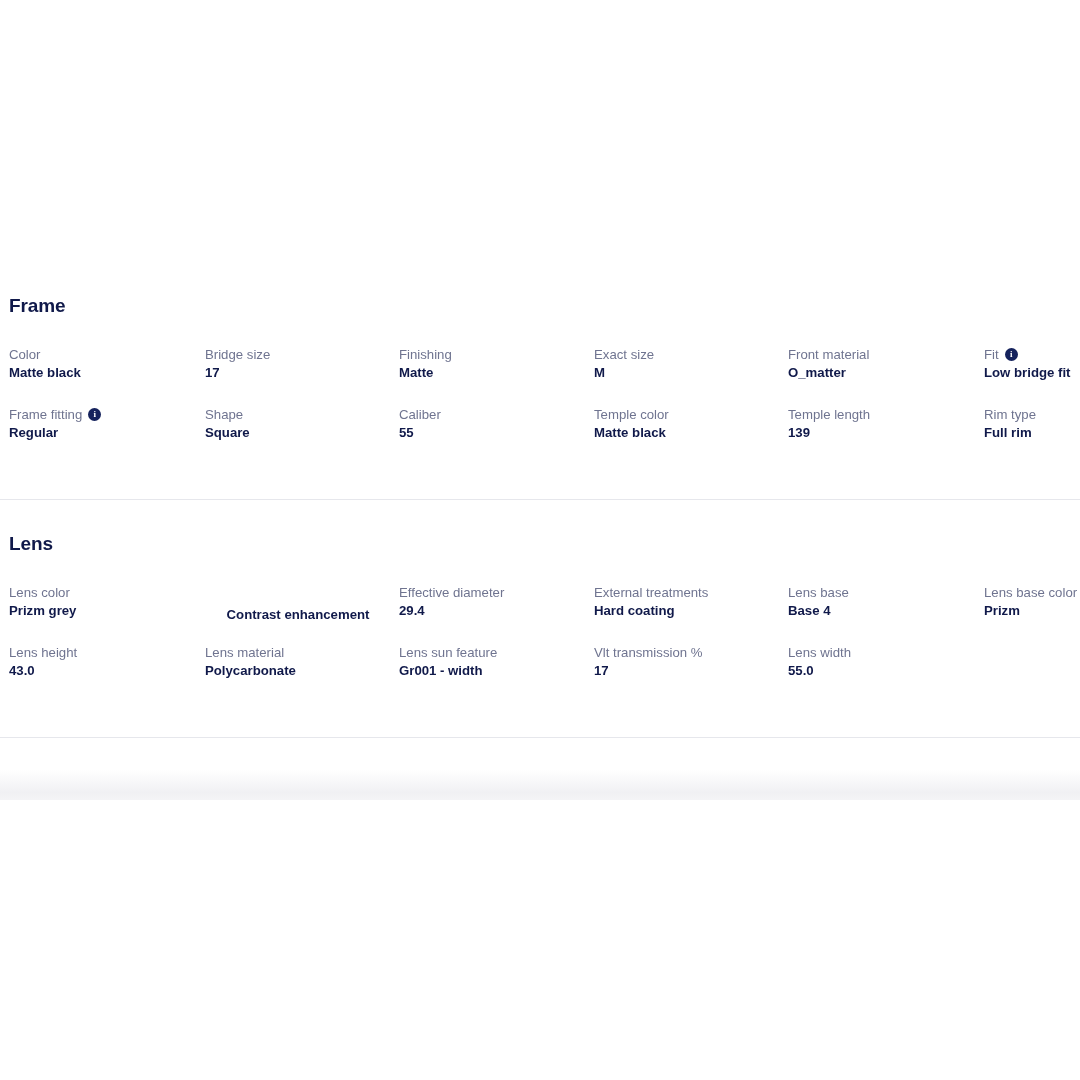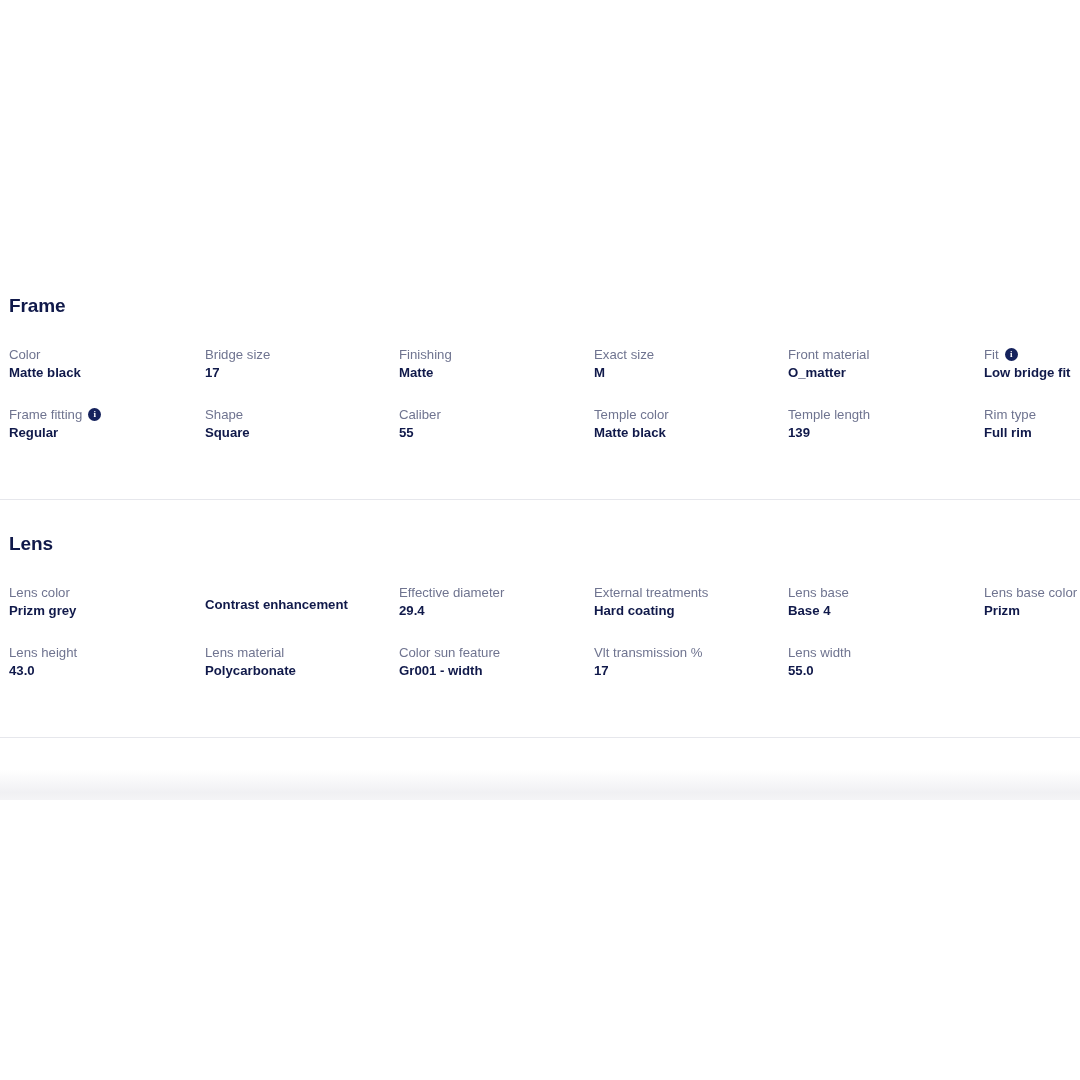--- a/index.html
+++ b/index.html
@@ -78,21 +78,22 @@
   .spec-value {
     font-size: 13.2px;
     font-weight: bold;
     color: #10194a;
     line-height: 1.35;
     white-space: nowrap;
   }
 
   
   .spec-cell.no-label .spec-value {
-    margin-top: 12px;
+    margin-top: 22px;
+    text-align: center;
   }
 
   
   .info-icon {
     display: inline-flex;
     align-items: center;
     justify-content: center;
     width: 13px;
     height: 13px;
     border-radius: 50%;
@@ -232,21 +233,21 @@
           </div>
           <div class="spec-cell">
             <div class="spec-label">Lens height</div>
             <div class="spec-value">43.0</div>
           </div>
           <div class="spec-cell">
             <div class="spec-label">Lens material</div>
             <div class="spec-value">Polycarbonate</div>
           </div>
           <div class="spec-cell">
-            <div class="spec-label">Color sun feature</div>
+            <div class="spec-label">Lens sun feature</div>
             <div class="spec-value">Gr001 - width</div>
           </div>
           <div class="spec-cell">
             <div class="spec-label">Vlt transmission %</div>
             <div class="spec-value">17</div>
           </div>
           <div class="spec-cell">
             <div class="spec-label">Lens width</div>
             <div class="spec-value">55.0</div>
           </div>

